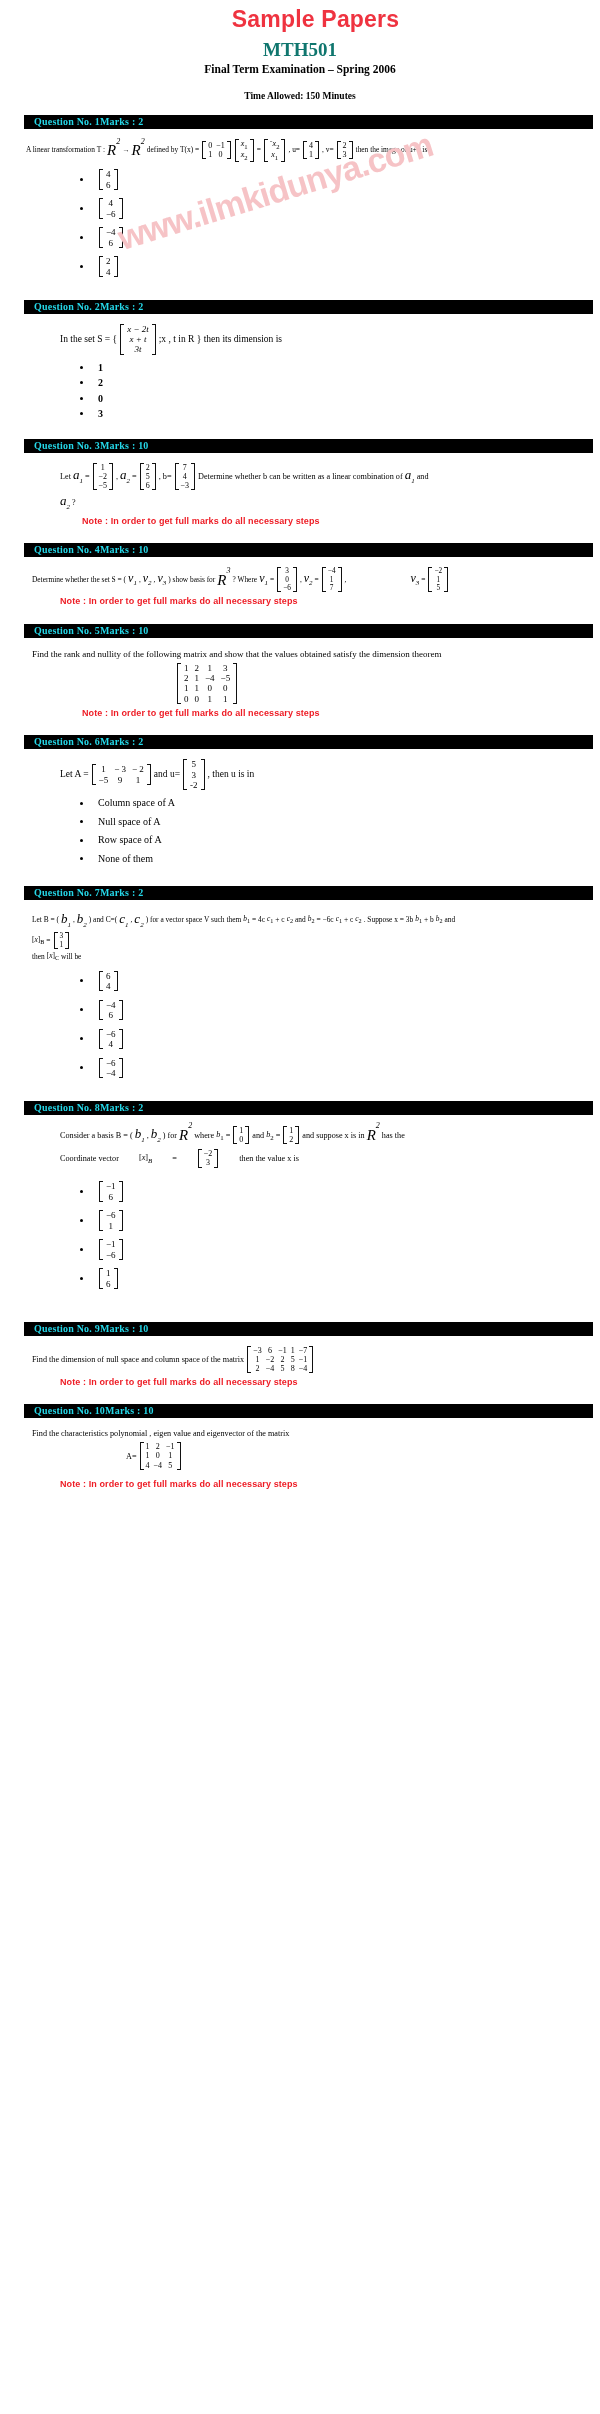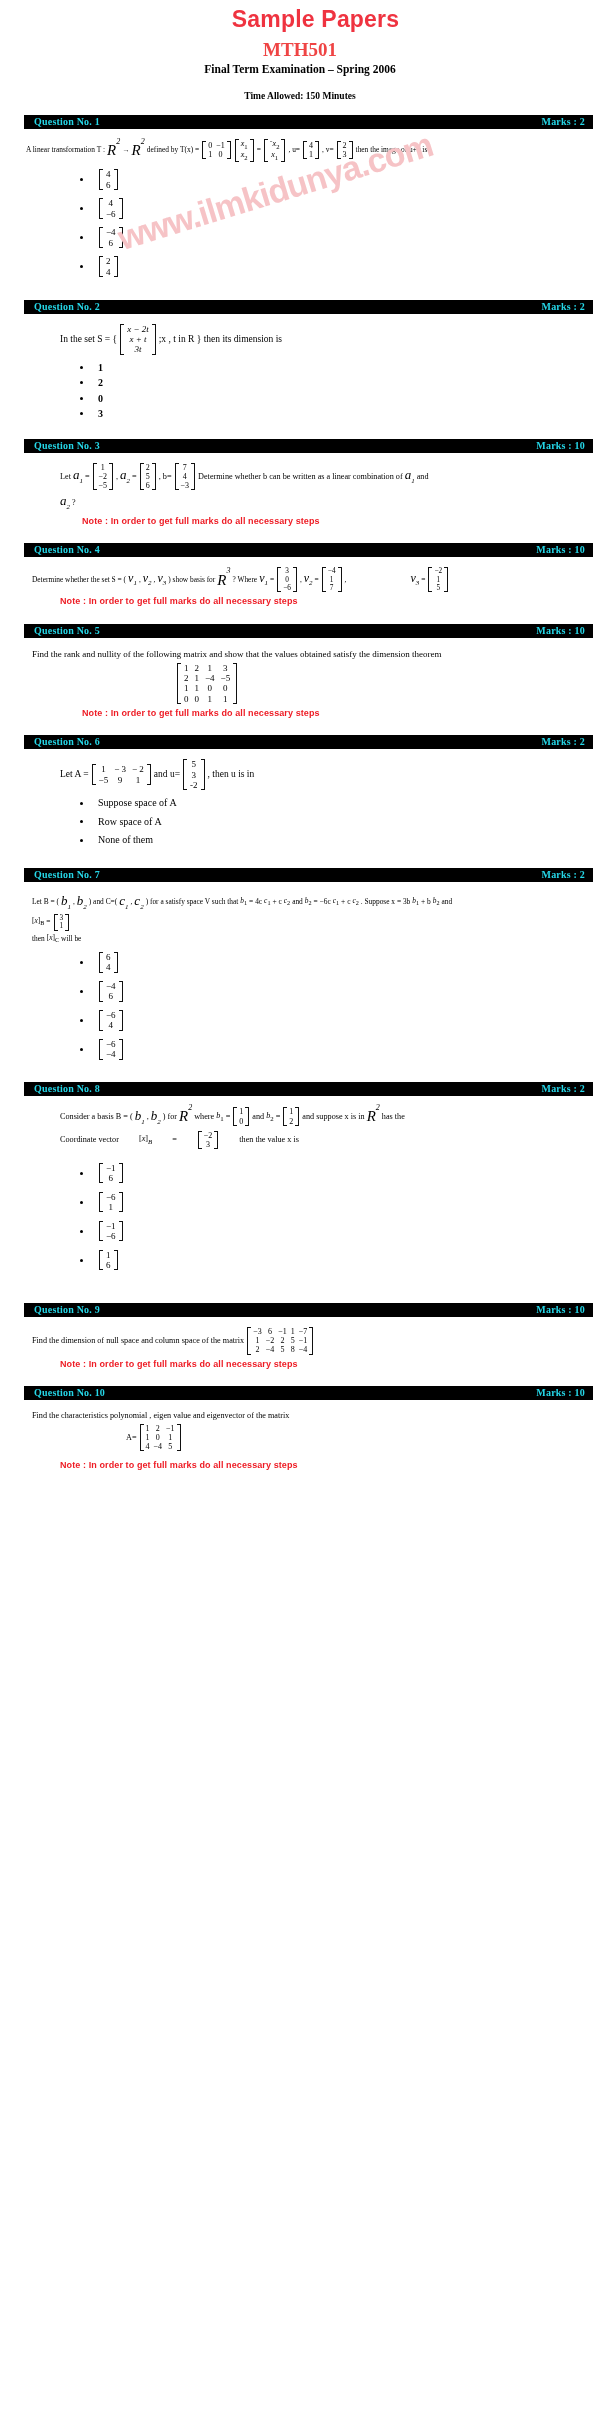--- a/index.html
+++ b/index.html
@@ -21,21 +21,21 @@
     font-family:"Liberation Sans", sans-serif;
     font-weight:bold;
     font-size:23px;
     letter-spacing:.2px;
     padding-top:6px;
     margin:0;
     padding-left:31px;
   }
   .course-code {
     text-align:center;
-    color:#ef4444;
+    color:#0f766e;
     font-family:"Liberation Serif", serif;
     font-weight:bold;
     font-size:19px;
     margin:6px 0 2px 0;
   }
   .exam-line {
     text-align:center;
     font-weight:bold;
     font-size:11.5px;
     margin:1px 0 16px 0;
@@ -52,21 +52,21 @@
     background:#000000;
     color:#25d7e8;
     font-family:"Liberation Serif", serif;
     font-weight:bold;
     font-size:10px;
     height:14px;
     line-height:14px;
     margin:14px 7px 0 24px;
     padding:0 8px 0 10px;
     display:flex;
-    justify-content:space-between;
+    justify-content:flex-start;
     align-items:center;
     white-space:nowrap;
   }
   .qbar .qno { letter-spacing:.2px; }
   .qbar .qmarks { letter-spacing:.2px; }
 
   
   .qbody {
     padding:10px 10px 2px 26px;
     font-size:9.5px;
@@ -626,21 +626,24 @@
                 <td>-2</td>
               </tr>
             </tbody>
           </table>
           <span class="brk r"></span>
         </span>
       <span>, then u is in</span>
     </div>
     <ul class="opts words">
       <li>
-          <span>Suppose space of A</span>
+          <span>Column space of A</span>
+        </li>
+      <li>
+          <span>Null space of A</span>
         </li>
       <li>
           <span>Row space of A</span>
         </li>
       <li>
           <span>None of them</span>
         </li>
     </ul>
   </div>
 
@@ -651,21 +654,21 @@
   <div class="qbody">
     <div class="qtext tiny" style="padding-left:6px;">
       <span>Let B = (</span>
       <span class="av">b<sub>1</sub></span>
       <span>,</span>
       <span class="av">b<sub>2</sub></span>
       <span>) and C=(</span>
       <span class="av">c<sub>1</sub></span>
       <span>,</span>
       <span class="av">c<sub>2</sub></span>
-      <span>) for a satisfy space V such that</span>
+      <span>) for a vector space V such them</span>
       <span><i>b</i><sub>1</sub></span>
       <span>= 4c</span>
       <span><i>c</i><sub>1</sub></span>
       <span>+ c</span>
       <span><i>c</i><sub>2</sub></span>
       <span>and</span>
       <span><i>b</i><sub>2</sub></span>
       <span>= −6c</span>
       <span><i>c</i><sub>1</sub></span>
       <span>+ c</span>

